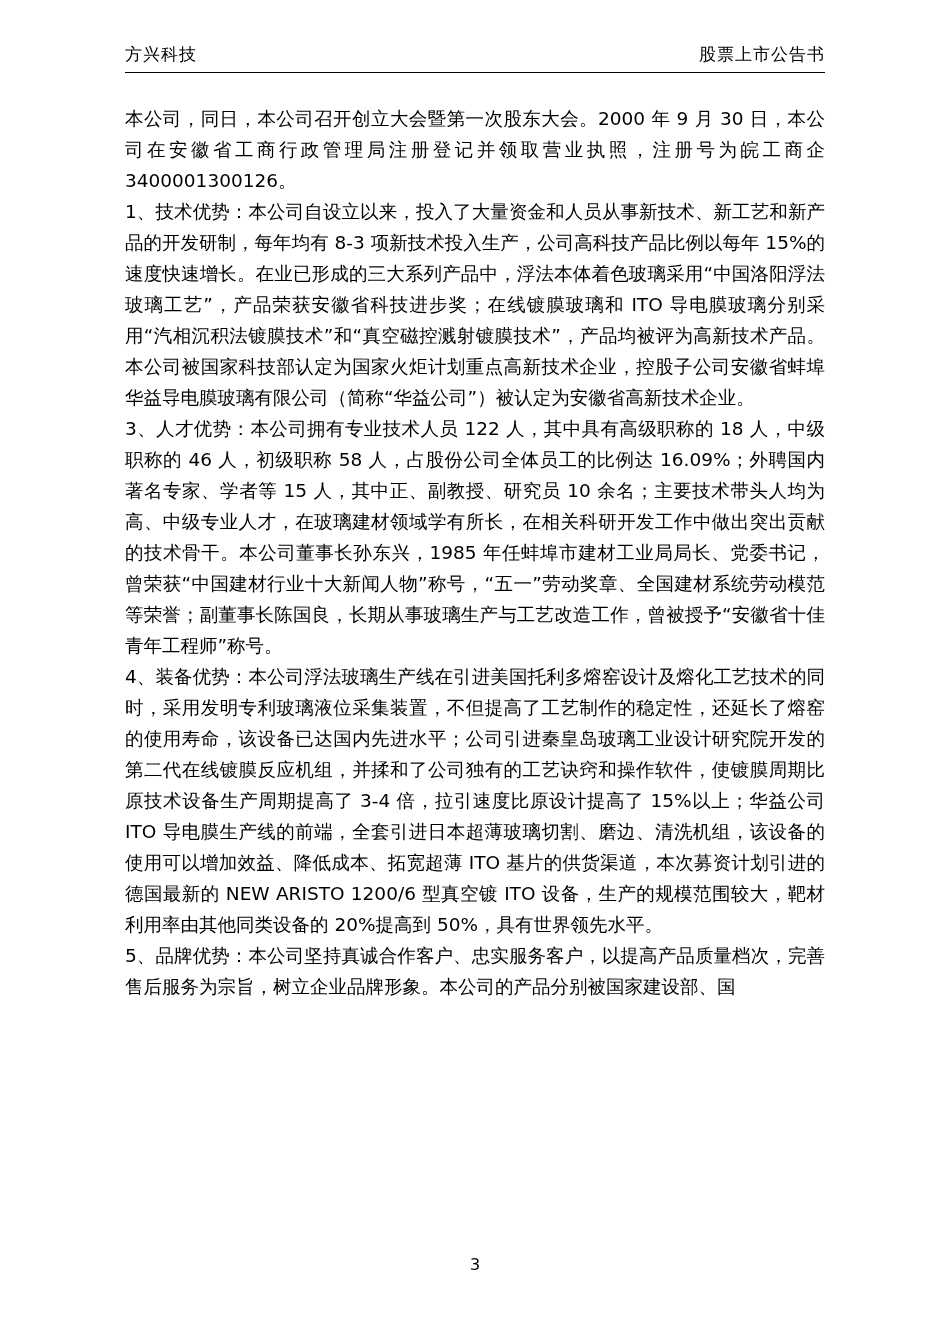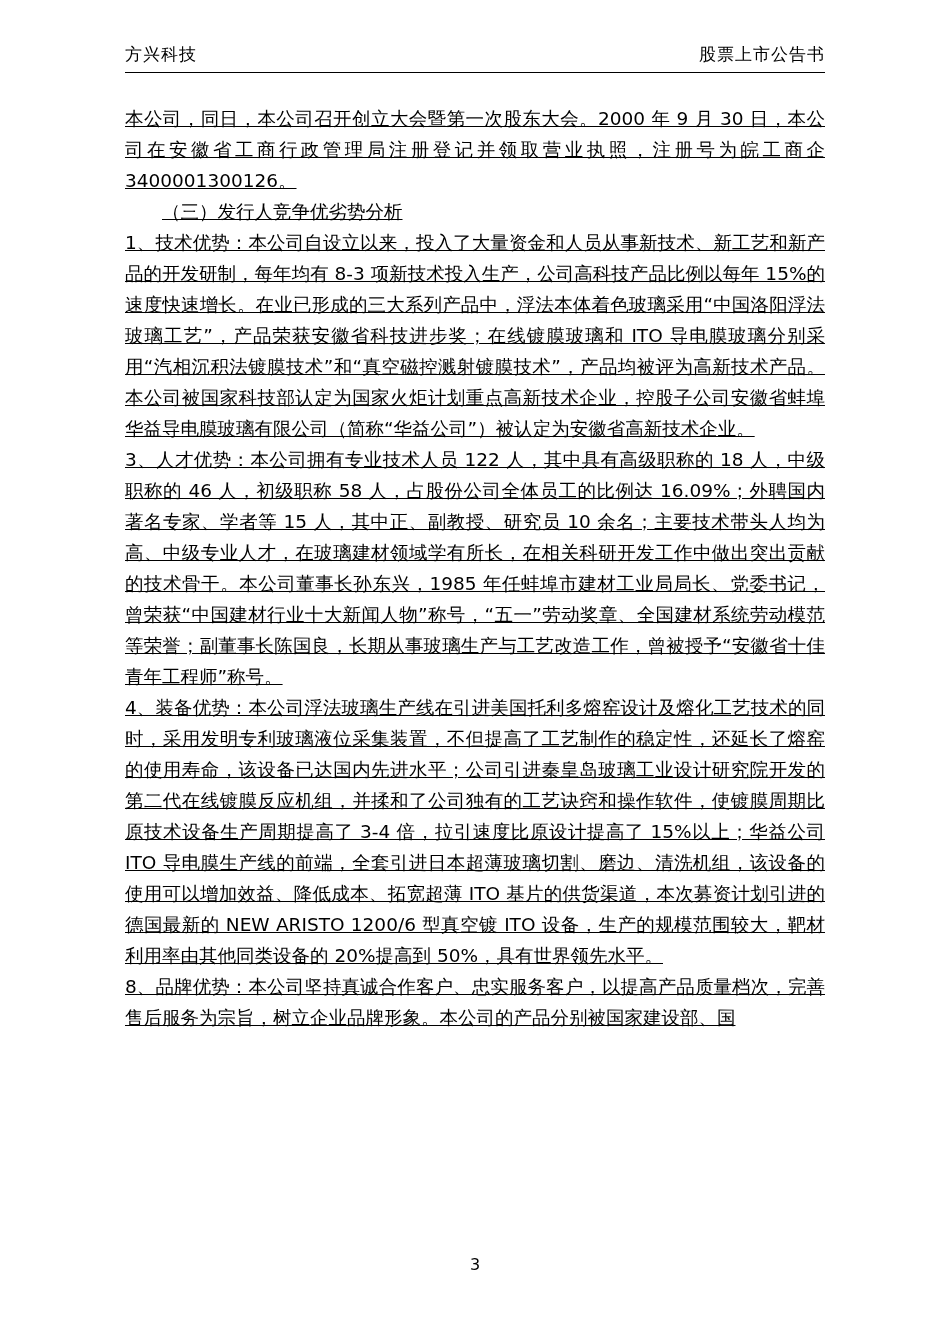--- a/index.html
+++ b/index.html
@@ -45,21 +45,20 @@
     top: 103px;
     width: 700px;
   }
   .para {
     font-size: 18.5px;
     line-height: 31px;
     text-align: justify;
     text-justify: inter-ideograph;
     margin: 0;
     letter-spacing: 0px;
-    text-decoration: underline;
   }
   .indent2 {
     text-indent: 37px;
   }
   .footer {
     position: absolute;
     left: 0;
     top: 1255px;
     width: 950px;
     text-align: center;
@@ -71,22 +70,21 @@
 
 <div class="page">
 
   <div class="header">
     <div class="header-left">方兴科技</div>
     <div class="header-right">股票上市公告书</div>
   </div>
 
   <div class="content">
     <p class="para">本公司，同日，本公司召开创立大会暨第一次股东大会。2000 年 9 月 30 日，本公司在安徽省工商行政管理局注册登记并领取营业执照，注册号为皖工商企 3400001300126。</p>
-    <p class="para indent2">（三）发行人竞争优劣势分析</p>
     <p class="para">1、技术优势：本公司自设立以来，投入了大量资金和人员从事新技术、新工艺和新产品的开发研制，每年均有 8-3 项新技术投入生产，公司高科技产品比例以每年 15%的速度快速增长。在业已形成的三大系列产品中，浮法本体着色玻璃采用“中国洛阳浮法玻璃工艺”，产品荣获安徽省科技进步奖；在线镀膜玻璃和 ITO 导电膜玻璃分别采用“汽相沉积法镀膜技术”和“真空磁控溅射镀膜技术”，产品均被评为高新技术产品。本公司被国家科技部认定为国家火炬计划重点高新技术企业，控股子公司安徽省蚌埠华益导电膜玻璃有限公司（简称“华益公司”）被认定为安徽省高新技术企业。</p>
     <p class="para">3、人才优势：本公司拥有专业技术人员 122 人，其中具有高级职称的 18 人，中级职称的 46 人，初级职称 58 人，占股份公司全体员工的比例达 16.09%；外聘国内著名专家、学者等 15 人，其中正、副教授、研究员 10 余名；主要技术带头人均为高、中级专业人才，在玻璃建材领域学有所长，在相关科研开发工作中做出突出贡献的技术骨干。本公司董事长孙东兴，1985 年任蚌埠市建材工业局局长、党委书记，曾荣获“中国建材行业十大新闻人物”称号，“五一”劳动奖章、全国建材系统劳动模范等荣誉；副董事长陈国良，长期从事玻璃生产与工艺改造工作，曾被授予“安徽省十佳青年工程师”称号。</p>
     <p class="para">4、装备优势：本公司浮法玻璃生产线在引进美国托利多熔窑设计及熔化工艺技术的同时，采用发明专利玻璃液位采集装置，不但提高了工艺制作的稳定性，还延长了熔窑的使用寿命，该设备已达国内先进水平；公司引进秦皇岛玻璃工业设计研究院开发的第二代在线镀膜反应机组，并揉和了公司独有的工艺诀窍和操作软件，使镀膜周期比原技术设备生产周期提高了 3-4 倍，拉引速度比原设计提高了 15%以上；华益公司 ITO 导电膜生产线的前端，全套引进日本超薄玻璃切割、磨边、清洗机组，该设备的使用可以增加效益、降低成本、拓宽超薄 ITO 基片的供货渠道，本次募资计划引进的德国最新的 NEW ARISTO 1200/6 型真空镀 ITO 设备，生产的规模范围较大，靶材利用率由其他同类设备的 20%提高到 50%，具有世界领先水平。</p>
-    <p class="para">8、品牌优势：本公司坚持真诚合作客户、忠实服务客户，以提高产品质量档次，完善售后服务为宗旨，树立企业品牌形象。本公司的产品分别被国家建设部、国</p>
+    <p class="para">5、品牌优势：本公司坚持真诚合作客户、忠实服务客户，以提高产品质量档次，完善售后服务为宗旨，树立企业品牌形象。本公司的产品分别被国家建设部、国</p>
   </div>
 
   <div class="footer">3</div>
 
 </div>
 
 </body></html>

